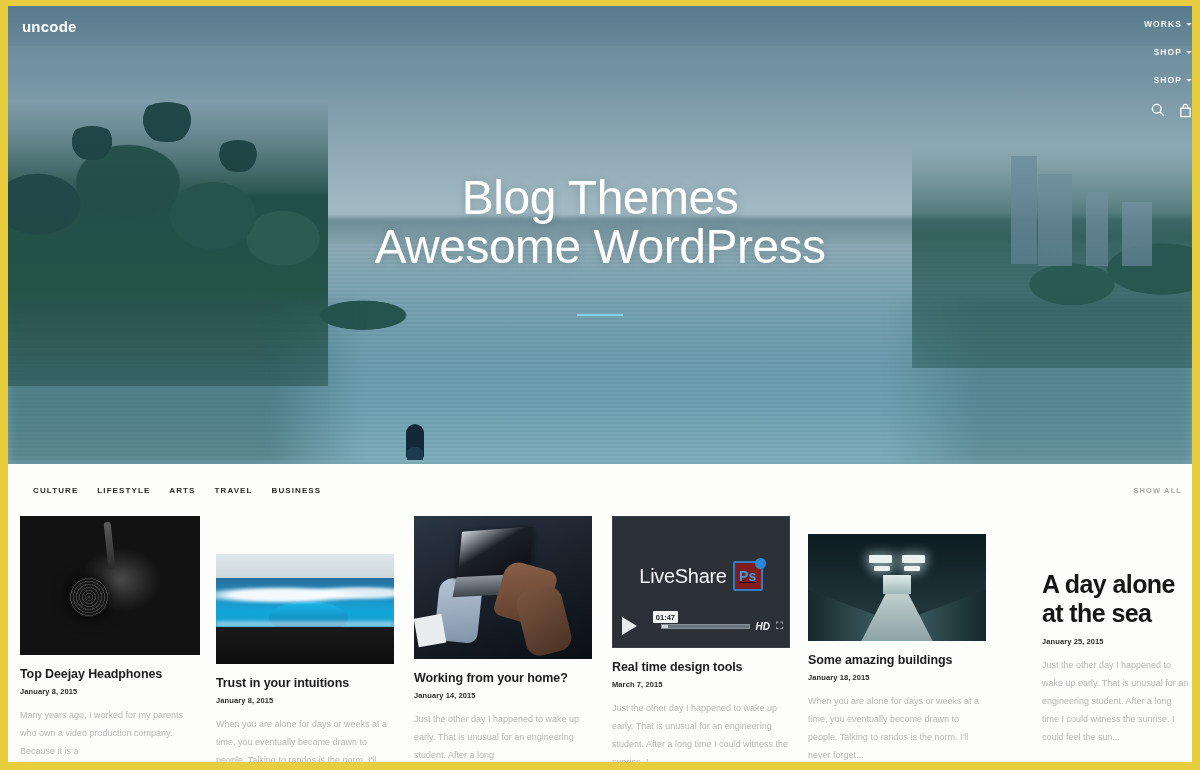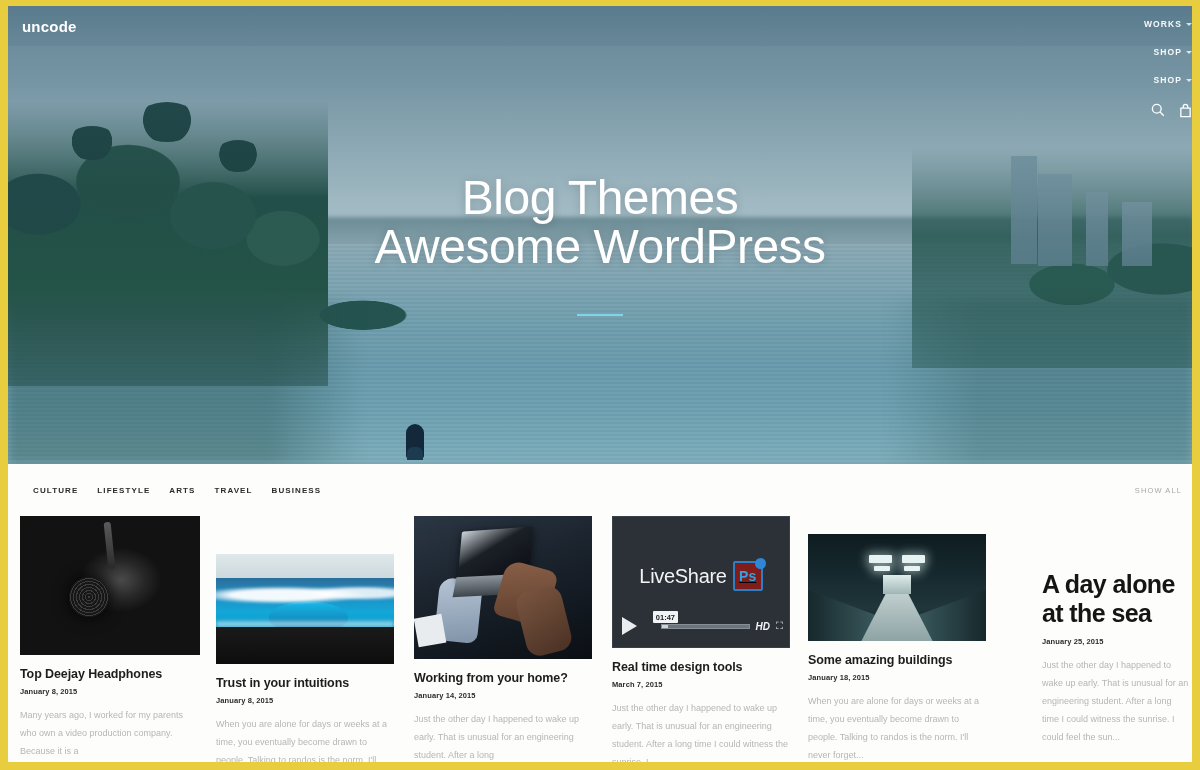--- a/index.html
+++ b/index.html
@@ -146,21 +146,21 @@
     position:absolute; left:0; right:0; top:458px; height:52px;
     display:flex; align-items:center; background:#fdfdfb;
   }
   #filters { display:flex; gap:19px; margin-left:25px; }
   .filter {
     font-size:8px; font-weight:700; letter-spacing:1.1px; color:#2b2b2b;
     cursor:pointer;
   }
   #showall {
     margin-left:auto; margin-right:10px;
-    font-size:7.5px; font-weight:400; letter-spacing:1.1px; color:#a8a8a8;
+    font-size:7.5px; font-weight:700; letter-spacing:1.1px; color:#a8a8a8;
     cursor:pointer;
   }
 
   
   #grid {
     position:absolute; left:0; right:0; top:510px; bottom:0;
     background:#fdfdfb;
   }
   .card { position:absolute; top:0; }
   .thumb {

